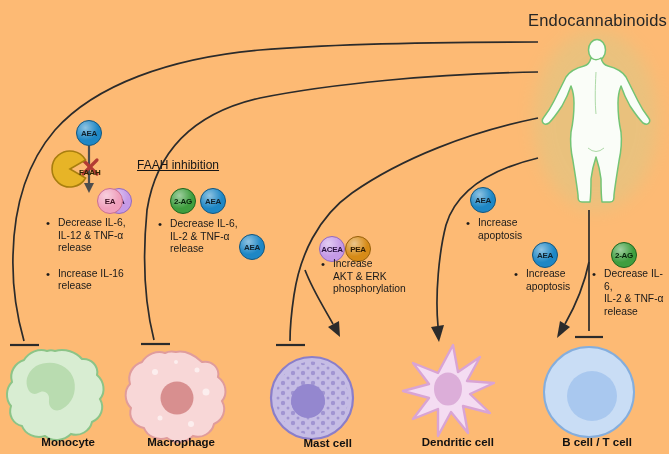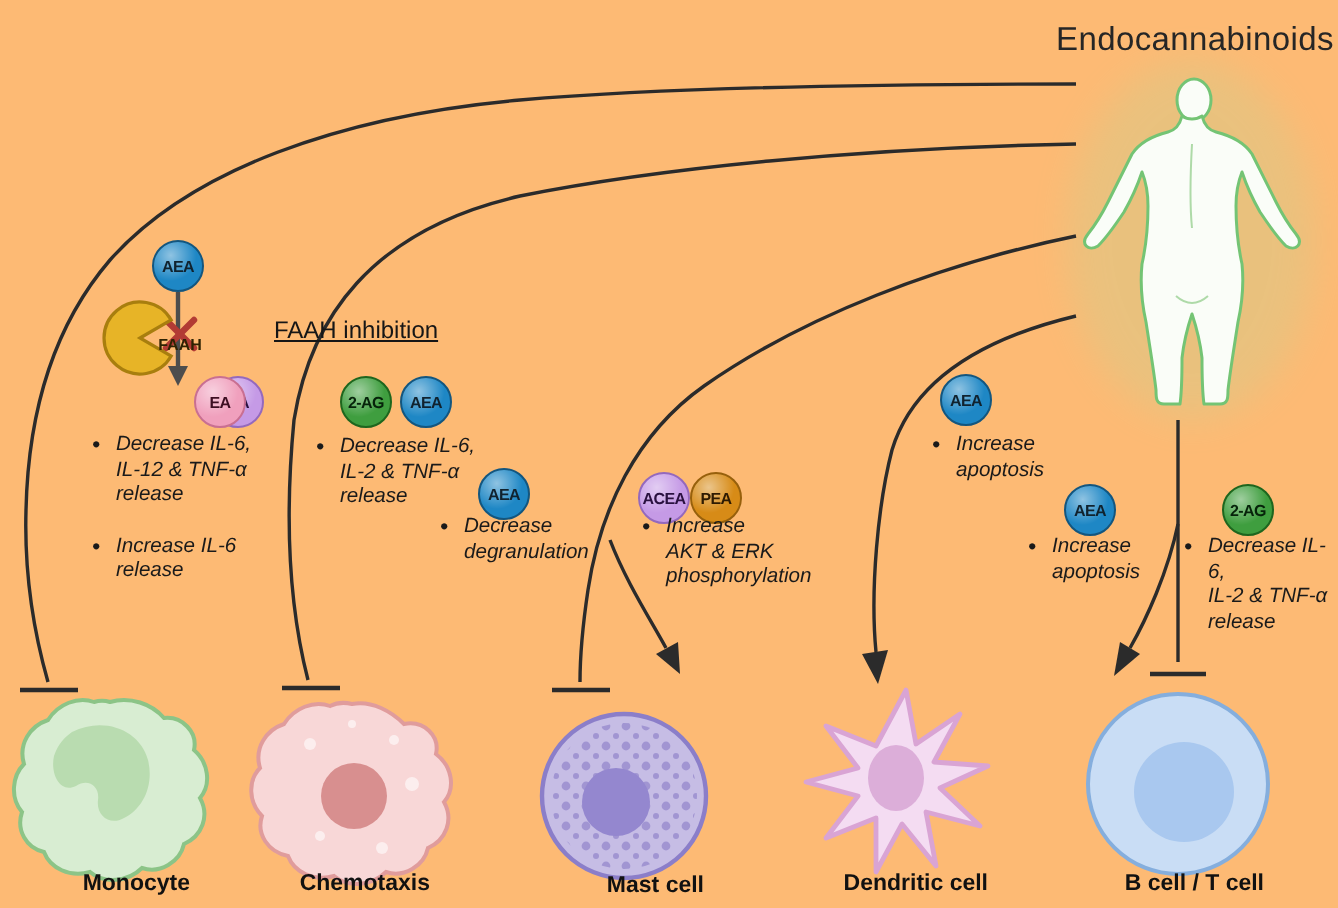--- a/index.html
+++ b/index.html
@@ -12,21 +12,21 @@
        display:flex;align-items:center;justify-content:center;
        font-size:8px;font-weight:bold;letter-spacing:-.3px;color:#10222e;
        border:1.5px solid #333;box-sizing:border-box;
        background-image:radial-gradient(circle at 35% 28%, rgba(255,255,255,.5), rgba(255,255,255,0) 55%);}
   .mol-aea{background-color:var(--c-aea);border-color:var(--c-aea_edge);}
   .mol-two_ag{background-color:var(--c-two_ag);border-color:var(--c-two_ag_edge);color:#06230a;}
   .mol-aa{background-color:var(--c-aa);border-color:var(--c-aa_edge);color:#2a1140;margin-left:48px;}
   .mol-ea{background-color:var(--c-ea);border-color:var(--c-ea_edge);color:#3d0f22;}
   .mol-acea{background-color:var(--c-acea);border-color:var(--c-acea_edge);color:#2a1140;align-items:center;}
   .mol-pea{background-color:var(--c-pea);border-color:var(--c-pea_edge);color:#2e1b02;}
-  .bullets{list-style:none;margin:0;padding:0;font-size:10.3px;line-height:1.22;font-style:italic;}
+  .bullets{list-style:none;margin:0;padding:0;font-size:10.3px;line-height:1.22;}
   .bullets li{position:relative;padding-left:12px;}
   .bullets li + li{margin-top:13px;}
   .bullets li::before{content:"\2022";position:absolute;left:0;top:-1px;font-size:11.5px;}
   .bullets span{white-space:pre-line;}
   .cell-label{font-size:11.5px;font-weight:bold;text-align:right;color:#111;}
   .faah-inh{font-size:12px;text-decoration:underline;color:#161616;}
   .faah-txt{font-size:8px;font-weight:bold;color:#2e2302;text-align:center;}
 </style>
 </head>
 <body>
@@ -152,31 +152,27 @@
       <span>2-AG</span>
     </div>
 
   <div class="abs faah-txt" style="left:54px;top:168px;width:32px;margin-left:20px;">FAAH</div>
   <div class="abs faah-inh" style="left:107px;top:158px;margin-left:30px;">FAAH inhibition</div>
 
   <ul class="bullets abs" style="left:46px;top:217px;width:85px;">
     <li><span>Decrease IL-6,
 IL-12 &amp; TNF-α
 release</span></li>
-    <li><span>Increase IL-6
+    <li><span>Increase IL-16
 release</span></li>
   </ul>
   <ul class="bullets abs" style="left:158px;top:218px;width:85px;">
     <li><span>Decrease IL-6,
 IL-2 &amp; TNF-α
 release</span></li>
-  </ul>
-  <ul class="bullets abs" style="left:220px;top:258px;width:80px;">
-    <li><span>Decrease
-degranulation</span></li>
   </ul>
   <ul class="bullets abs" style="left:321px;top:258px;width:88px;">
     <li><span>Increase
 AKT &amp; ERK
 phosphorylation</span></li>
   </ul>
   <ul class="bullets abs" style="left:466px;top:217px;width:65px;">
     <li><span>Increase
 apoptosis</span></li>
   </ul>
@@ -184,18 +180,18 @@
     <li><span>Increase
 apoptosis</span></li>
   </ul>
   <ul class="bullets abs" style="left:592px;top:268px;width:78px;">
     <li><span>Decrease IL-6,
 IL-2 &amp; TNF-α
 release</span></li>
   </ul>
 
   <div class="abs cell-label" style="left:15px;top:436px;width:80px;">Monocyte</div>
-  <div class="abs cell-label" style="left:135px;top:436px;width:80px;">Chemotaxis</div>
+  <div class="abs cell-label" style="left:135px;top:436px;width:80px;">Macrophage</div>
   <div class="abs cell-label" style="left:272px;top:437px;width:80px;">Mast cell</div>
   <div class="abs cell-label" style="left:408px;top:436px;width:86px;">Dendritic cell</div>
   <div class="abs cell-label" style="left:546px;top:436px;width:86px;">B cell / T cell</div>
 
 </div>
 
 </body></html>

